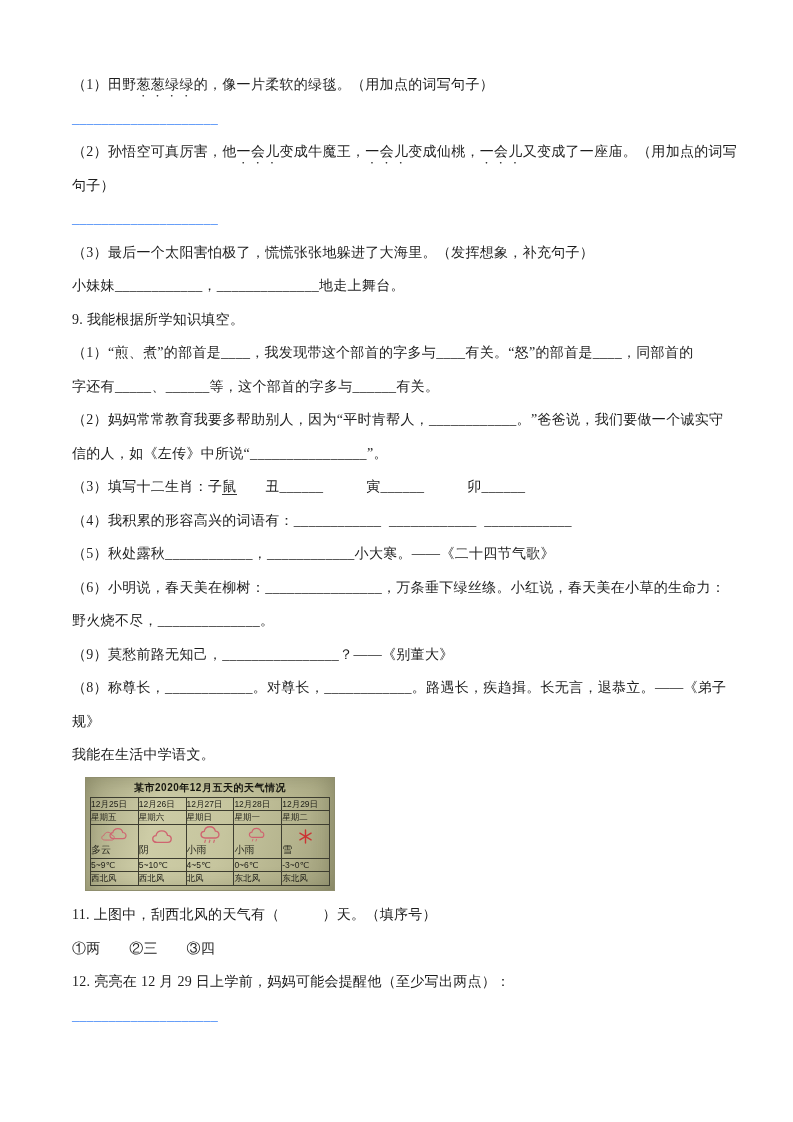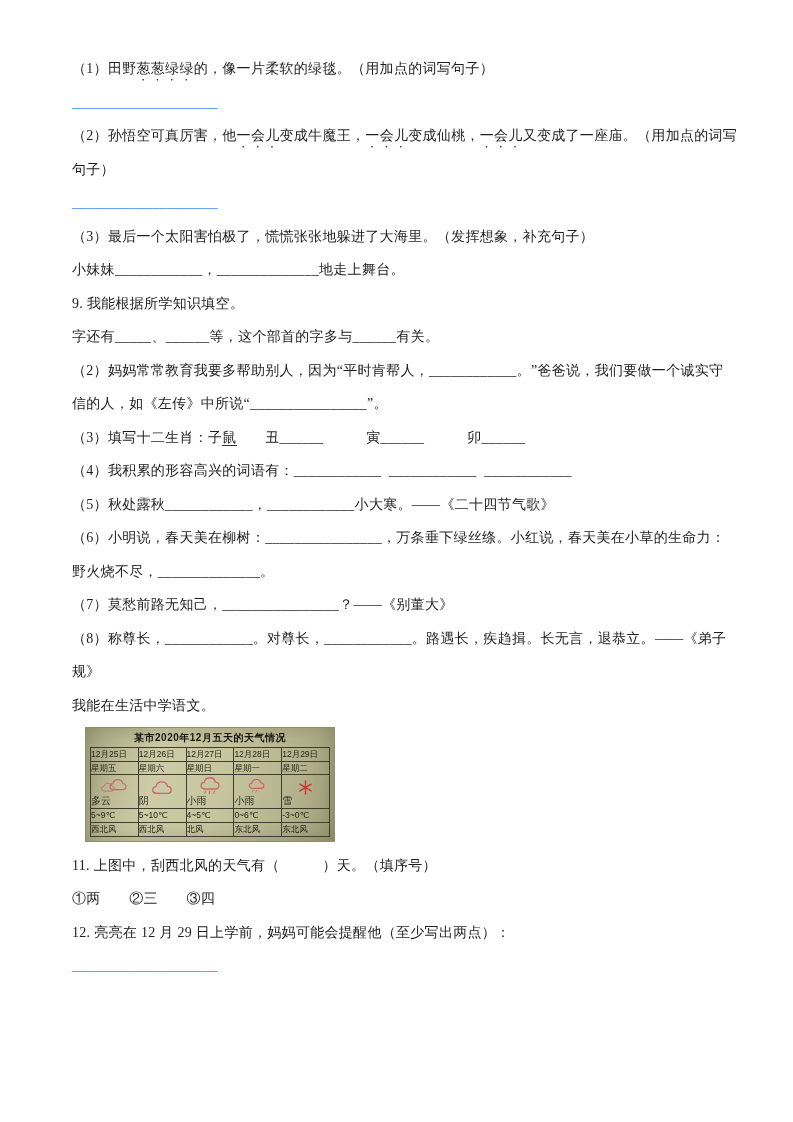--- a/index.html
+++ b/index.html
@@ -3,21 +3,21 @@
 <meta charset="utf-8">
 <style>
   * { margin:0; padding:0; box-sizing:border-box; }
   html,body { background:#ffffff; }
   body {
     width:793px; height:1122px;
     font-family:"Liberation Serif","DejaVu Serif",serif;
     color:#1d1d1d;
   }
   .page { position:relative; width:793px; height:1122px; background:#ffffff; overflow:hidden; }
-  .content { position:absolute; left:72px; top:52px; width:660px; }
+  .content { position:absolute; left:72px; top:68px; width:660px; }
   .line {
     font-size:14px; line-height:33.5px;
     white-space:pre; letter-spacing:0.3px;
   }
   .em {
     -webkit-text-emphasis:filled dot;
     -webkit-text-emphasis-position:under;
     text-emphasis:filled dot;
     text-emphasis-position:under left;
   }
@@ -57,29 +57,30 @@
 
     <div id="doc-top">
         <div class="line"><span>（1）田野</span><span class="em">葱葱绿绿</span><span>的，像一片柔软的绿毯。（用加点的词写句子）</span></div>
         <div class="line"><span class="blank">____________________</span></div>
         <div class="line"><span>（2）孙悟空可真厉害，他</span><span class="em">一会儿</span><span>变成牛魔王，</span><span class="em">一会儿</span><span>变成仙桃，</span><span class="em">一会儿</span><span>又变成了一座庙。（用加点的词写</span></div>
         <div class="line"><span>句子）</span></div>
         <div class="line"><span class="blank">____________________</span></div>
         <div class="line"><span>（3）最后一个太阳害怕极了，慌慌张张地躲进了大海里。（发挥想象，补充句子）</span></div>
         <div class="line"><span>小妹妹____________，______________地走上舞台。</span></div>
         <div class="line"><span>9. 我能根据所学知识填空。</span></div>
+        <div class="line"><span>（1）“煎、煮”的部首是____，我发现带这个部首的字多与____有关。“怒”的部首是____，同部首的</span></div>
         <div class="line"><span>字还有_____、______等，这个部首的字多与______有关。</span></div>
         <div class="line"><span>（2）妈妈常常教育我要多帮助别人，因为“平时肯帮人，____________。”爸爸说，我们要做一个诚实守</span></div>
         <div class="line"><span>信的人，如《左传》中所说“________________”。</span></div>
         <div class="line"><span>（3）填写十二生肖：子</span><span class="u">鼠</span><span>　　丑______　　　寅______　　　卯______</span></div>
         <div class="line"><span>（4）我积累的形容高兴的词语有：____________  ____________  ____________</span></div>
         <div class="line"><span>（5）秋处露秋____________，____________小大寒。——《二十四节气歌》</span></div>
         <div class="line"><span>（6）小明说，春天美在柳树：________________，万条垂下绿丝绦。小红说，春天美在小草的生命力：</span></div>
         <div class="line"><span>野火烧不尽，______________。</span></div>
-        <div class="line"><span>（7）莫愁前路无知己，________________？——《别董大》</span></div>
+        <div class="line"><span>（9）莫愁前路无知己，________________？——《别董大》</span></div>
         <div class="line"><span>（8）称尊长，____________。对尊长，____________。路遇长，疾趋揖。长无言，退恭立。——《弟子</span></div>
         <div class="line"><span>规》</span></div>
         <div class="line"><span>我能在生活中学语文。</span></div>
       </div>
 
     <div class="photo">
       <div class="photo-title">某市2020年12月五天的天气情况</div>
       <table class="wx">
         <tbody id="wx-body">
             <tr>

